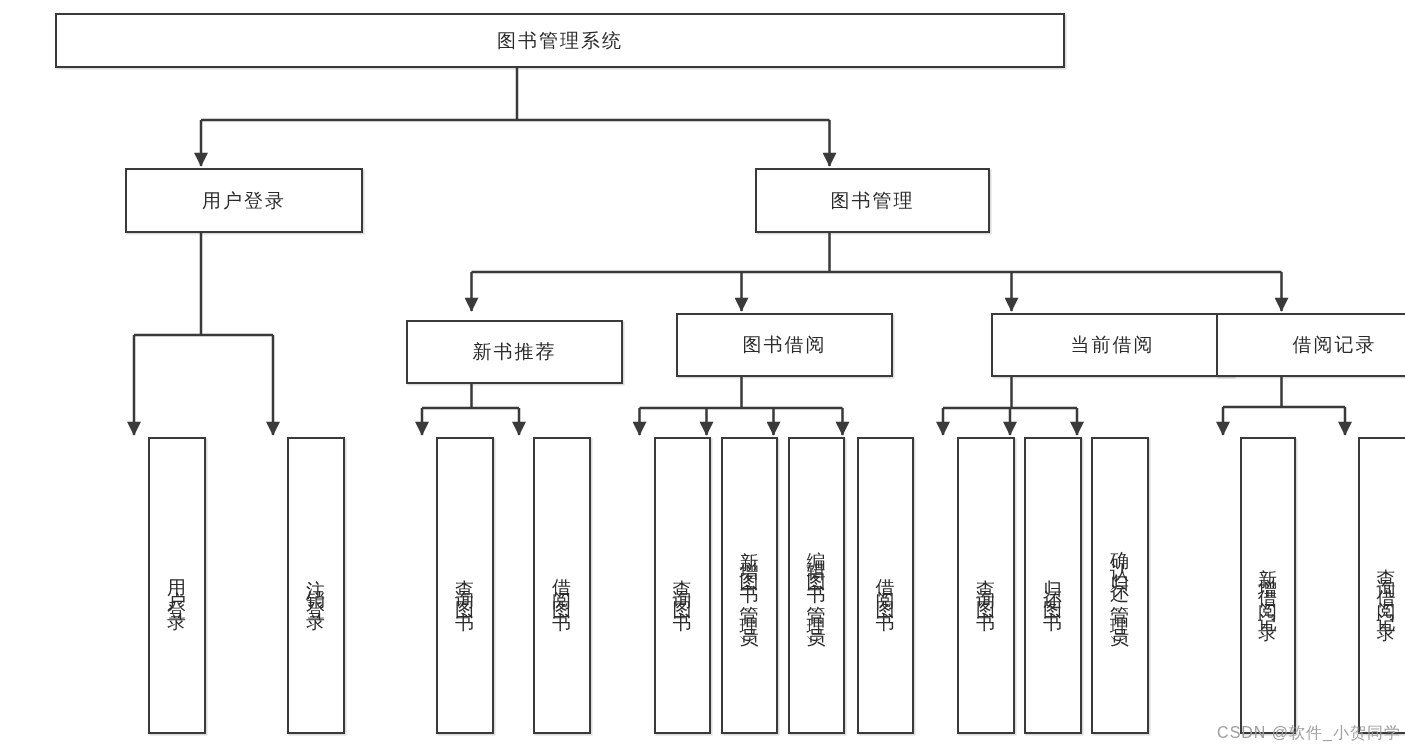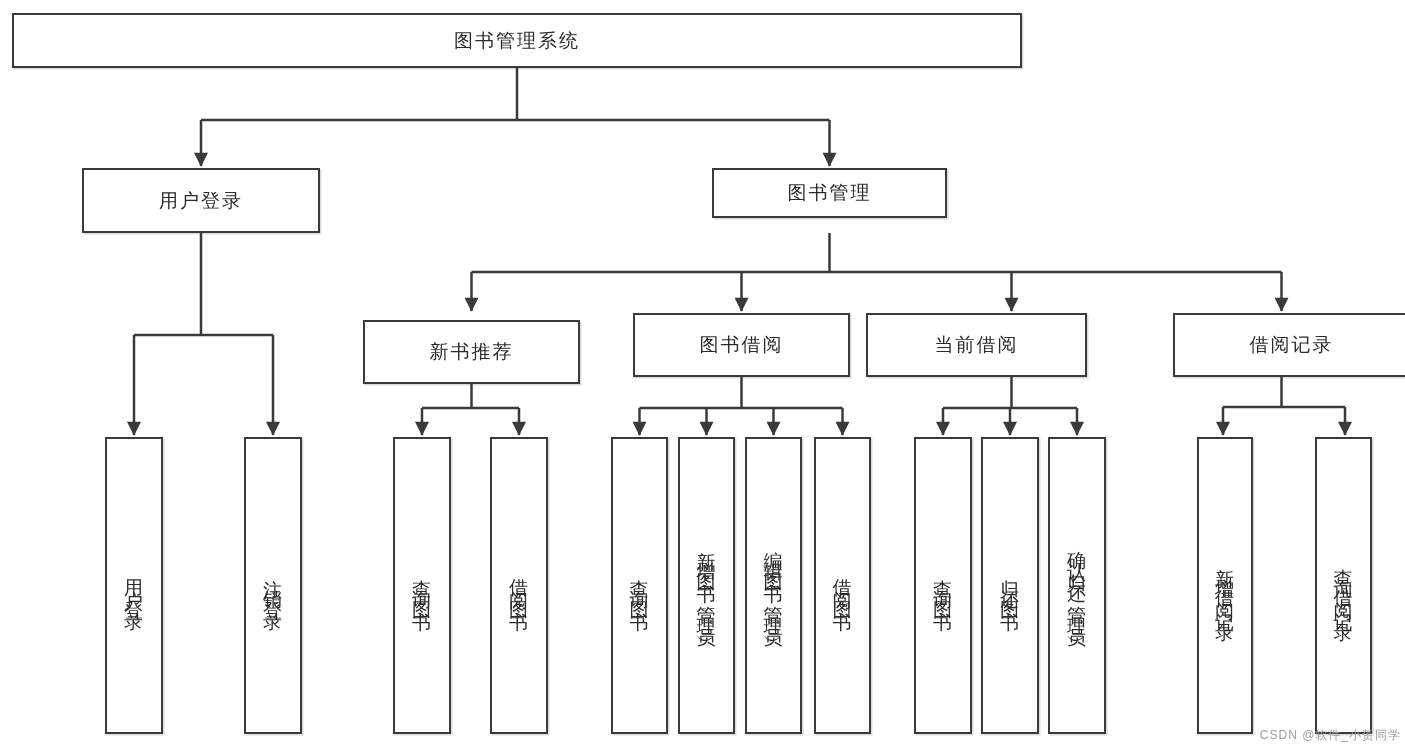--- a/index.html
+++ b/index.html
@@ -20,38 +20,39 @@
   .box {
     position: absolute;
     box-sizing: border-box;
     border: 2.5px solid #3a3a3a;
     background: #ffffff;
     display: flex;
     align-items: center;
     justify-content: center;
     color: #2b2b2b;
     box-shadow: 1.5px 1.5px 0 rgba(60,60,60,0.18);
+    margin-left: 43px;
   }
   .box.h span {
     font-size: 19px;
     letter-spacing: 2px;
     white-space: nowrap;
   }
   .box.v span {
     writing-mode: vertical-rl;
     text-orientation: mixed;
     font-size: 19px;
     letter-spacing: 11px;
     line-height: 1;
   }
   #watermark {
     position: absolute;
     right: 4px;
     bottom: 3px;
-    font-size: 12px;
+    font-size: 16px;
     color: #9e9e9e;
     letter-spacing: 1px;
     z-index: 5;
     white-space: nowrap;
   }
 </style>
 </head>
 <body>
 
 <div id="canvas">
@@ -106,31 +107,31 @@
     </g>
   </svg>
 
   <div class="box h" style="left:12px; top:13px; width:1010px; height:55px;">
     <span>图书管理系统</span>
   </div>
 
   <div class="box h" style="left:82px; top:168px; width:238px; height:65px;">
     <span>用户登录</span>
   </div>
-  <div class="box h" style="left:712px; top:168px; width:235px; height:50px;">
+  <div class="box h" style="left:712px; top:168px; width:235px; height:65px;">
     <span>图书管理</span>
   </div>
 
   <div class="box h" style="left:363px; top:320px; width:217px; height:64px;">
     <span>新书推荐</span>
   </div>
   <div class="box h" style="left:633px; top:313px; width:217px; height:64px;align-items:center;">
     <span>图书借阅</span>
   </div>
-  <div class="box h" style="left:866px; top:313px; width:221px; height:64px;">
+  <div class="box h" style="left:948px; top:313px; width:243px; height:64px;">
     <span>当前借阅</span>
   </div>
   <div class="box h" style="left:1173px; top:313px; width:237px; height:64px;">
     <span>借阅记录</span>
   </div>
 
   <div class="box v" style="left:105px; top:437px; width:58px; height:297px;">
     <span>用户登录</span>
   </div>
   <div class="box v" style="left:244px; top:437px; width:58px; height:297px;">

